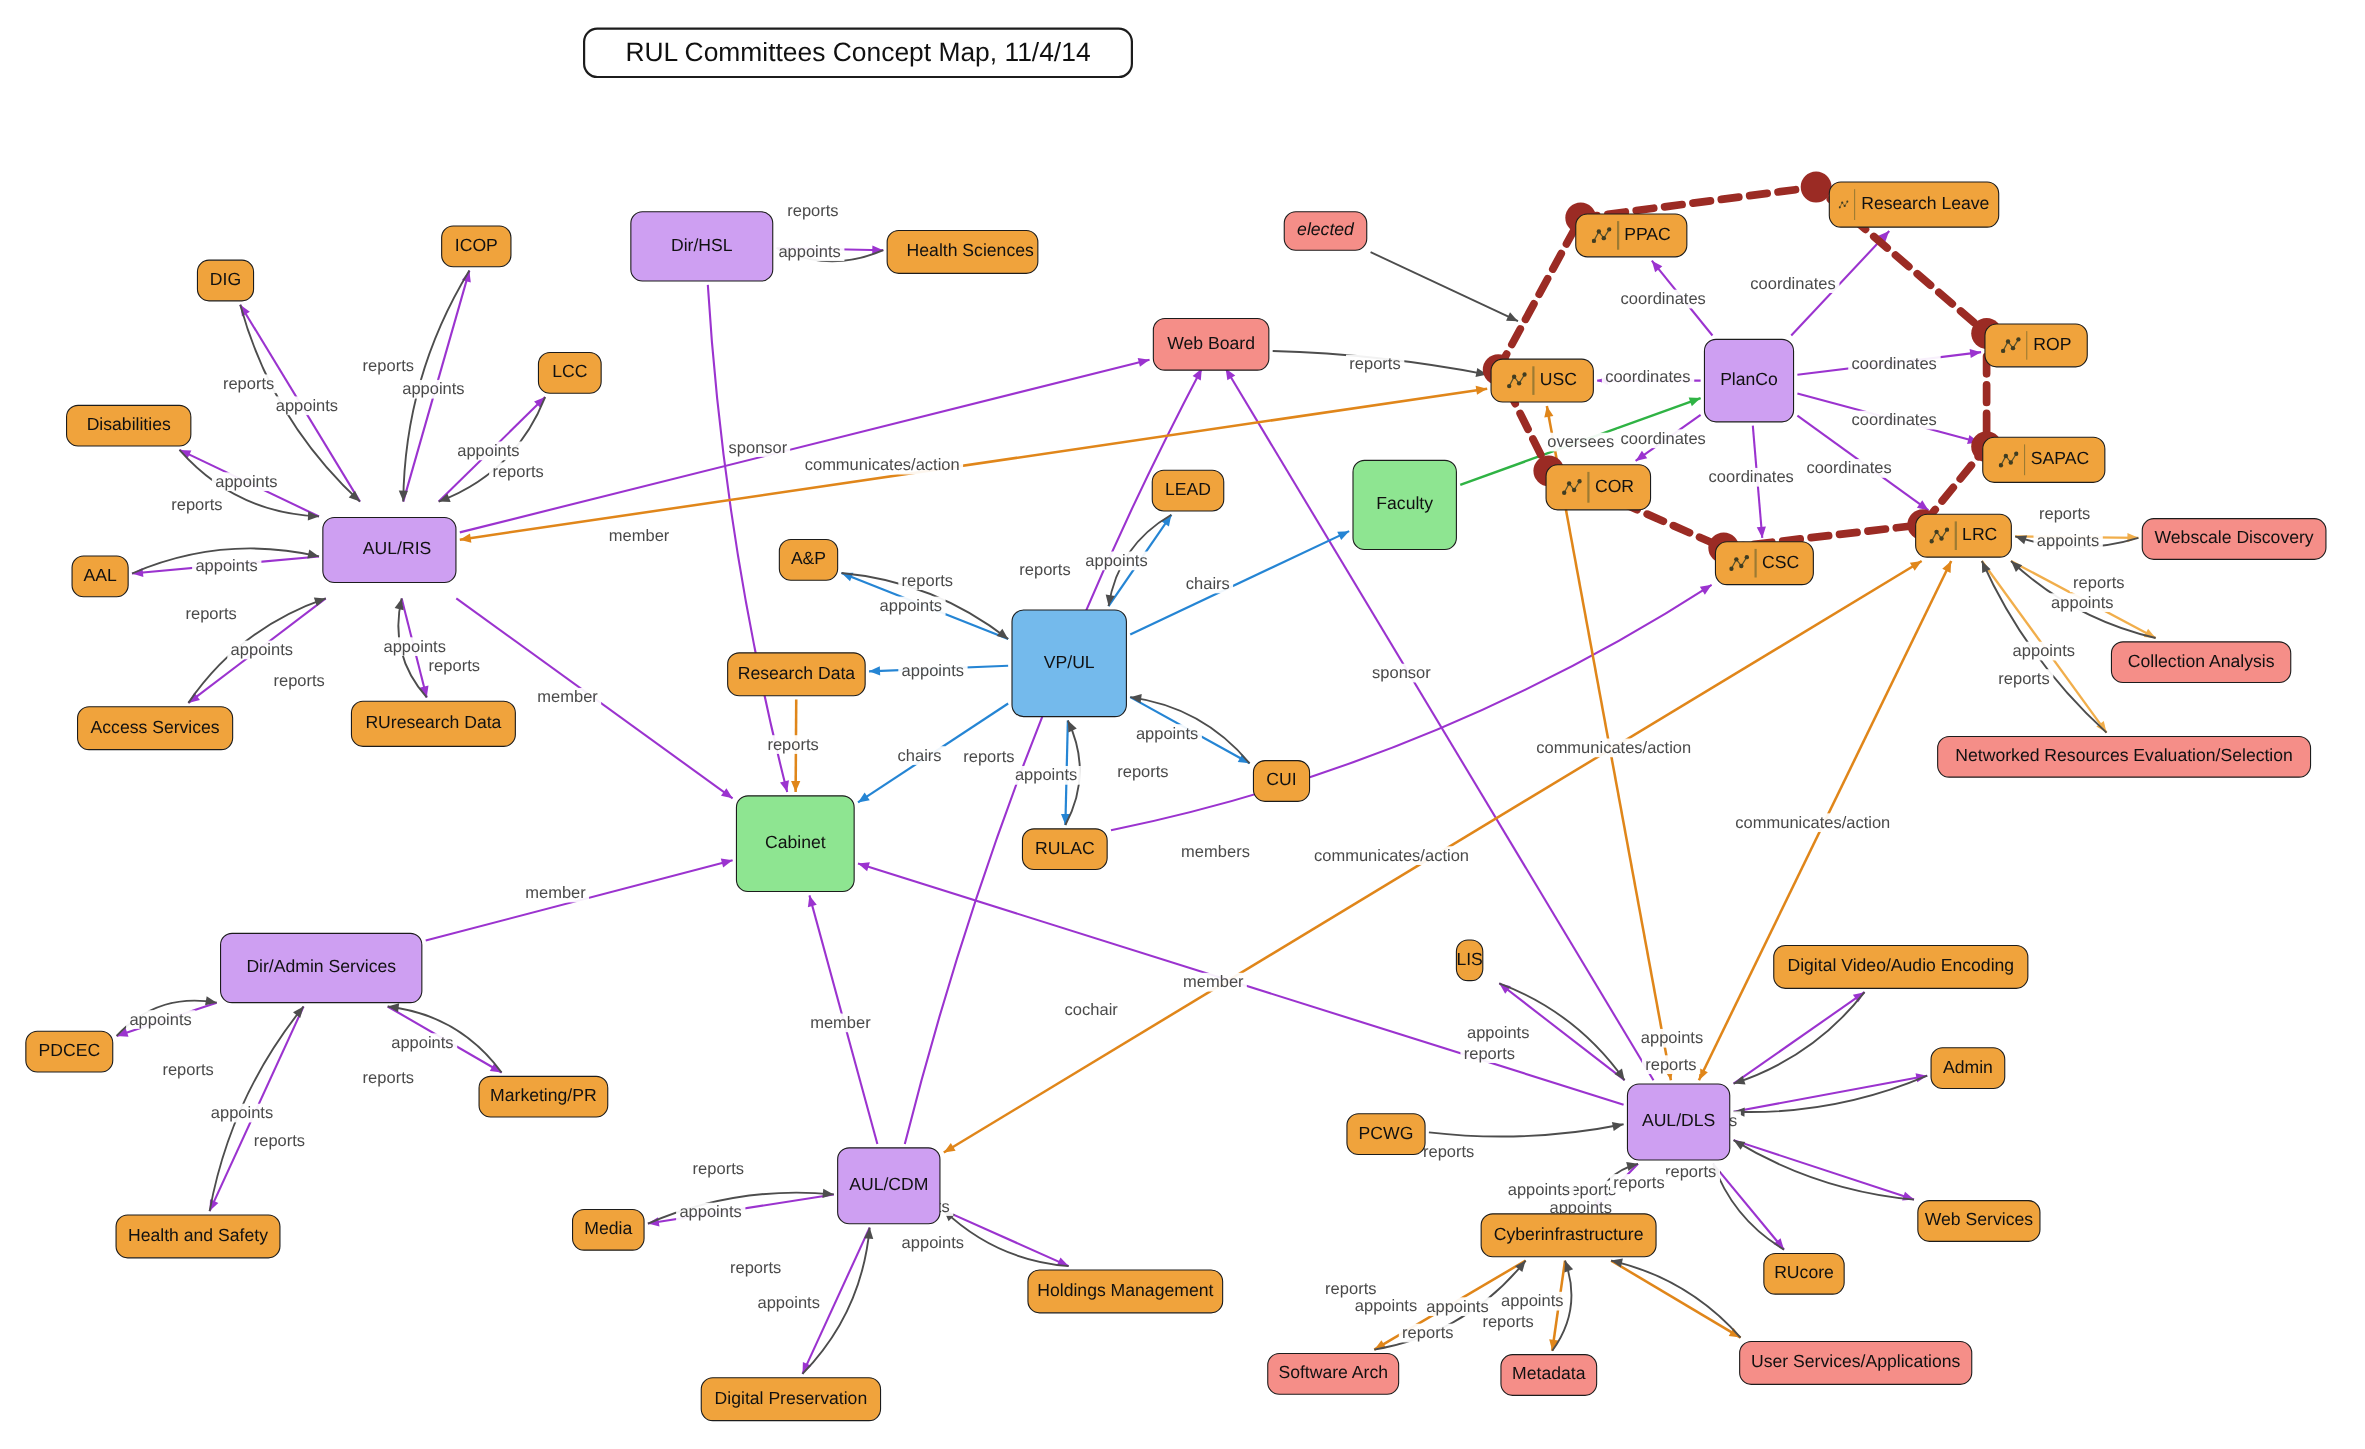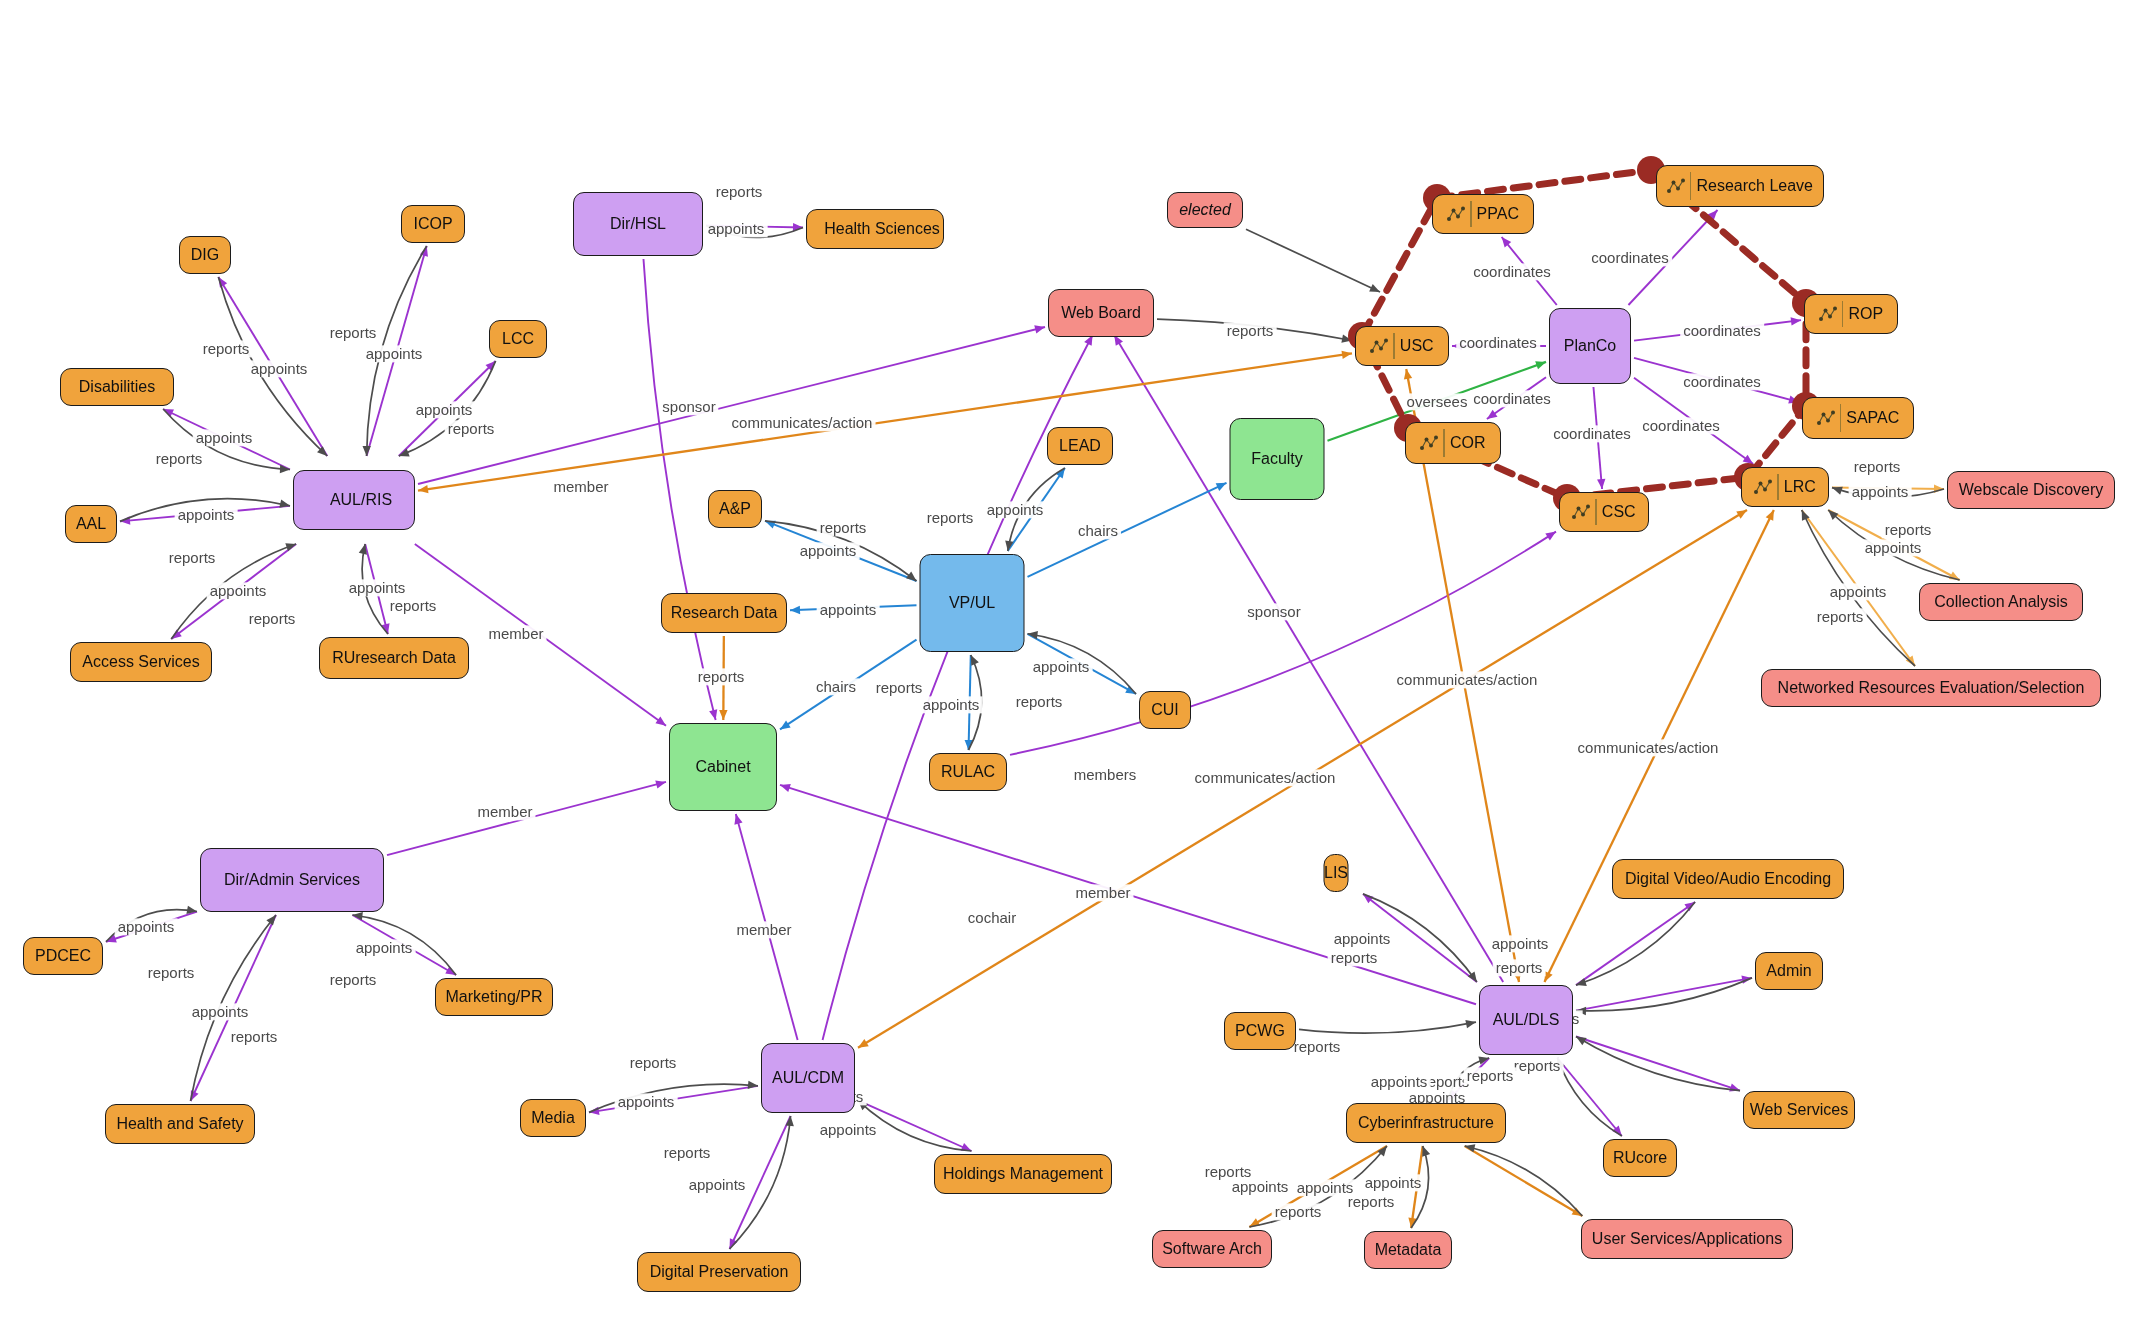--- a/index.html
+++ b/index.html
@@ -302,20 +302,23 @@
     <div class="elabel" style="left: 1260px; top: 1187px;">appoints</div>
     <div class="elabel" style="left: 1228px; top: 1172px;">reports</div>
     <div class="elabel" style="left: 1325px; top: 1188px;">appoints</div>
     <div class="elabel" style="left: 1298px; top: 1212px;">reports</div>
     <div class="elabel" style="left: 1393px; top: 1183px;">appoints</div>
     <div class="elabel" style="left: 1371px; top: 1202px;">reports</div>
     <div class="elabel" style="left: 802px; top: 423px;">communicates/action</div>
     <div class="elabel" style="left: 1467px; top: 680px;">communicates/action</div>
     <div class="elabel" style="left: 1648px; top: 748px;">communicates/action</div>
     <div class="elabel" style="left: 1265px; top: 778px;">communicates/action</div>
+    <div class="node white" style="left: 780px; top: 48px; width: 500px; height: 46px;">
+      <span>RUL Committees Concept Map, 11/4/14</span>
+    </div>
     <div class="node orange" style="left: 205px; top: 255px; width: 52px; height: 38px;">
       <span>DIG</span>
     </div>
     <div class="node orange" style="left: 433px; top: 224px; width: 64px; height: 38px; justify-content: center;">
       <span>ICOP</span>
     </div>
     <div class="node orange" style="left: 518px; top: 339px; width: 58px; height: 38px;">
       <span>LCC</span>
     </div>
     <div class="node orange" style="left: 117px; top: 387px; width: 114px; height: 38px;">
@@ -363,21 +366,21 @@
         <circle cx="6.5" cy="4.5" r="2" fill="#403d21"></circle>
         <circle cx="11" cy="10.5" r="2" fill="#403d21"></circle>
         <circle cx="16" cy="2.5" r="2" fill="#403d21"></circle>
       </svg>
       <span class="cdiv"></span>
       <span>USC</span>
     </div>
     <div class="node purple" style="left: 1590px; top: 346px; width: 82px; height: 76px;">
       <span>PlanCo</span>
     </div>
-    <div class="node committee" style="left: 1740px; top: 186px; width: 168px; height: 42px;">
+    <div class="node committee" style="left: 1740px; top: 186px; width: 155px; height: 42px;">
       <svg width="18" height="16" viewBox="0 0 18 16">
         <polyline points="2,13 6.5,4.5 11,10.5 16,2.5" fill="none" stroke="#55512e" stroke-width="1.1"></polyline>
         <circle cx="2" cy="13" r="2" fill="#403d21"></circle>
         <circle cx="6.5" cy="4.5" r="2" fill="#403d21"></circle>
         <circle cx="11" cy="10.5" r="2" fill="#403d21"></circle>
         <circle cx="16" cy="2.5" r="2" fill="#403d21"></circle>
       </svg>
       <span class="cdiv"></span>
       <span>Research Leave</span>
     </div>

